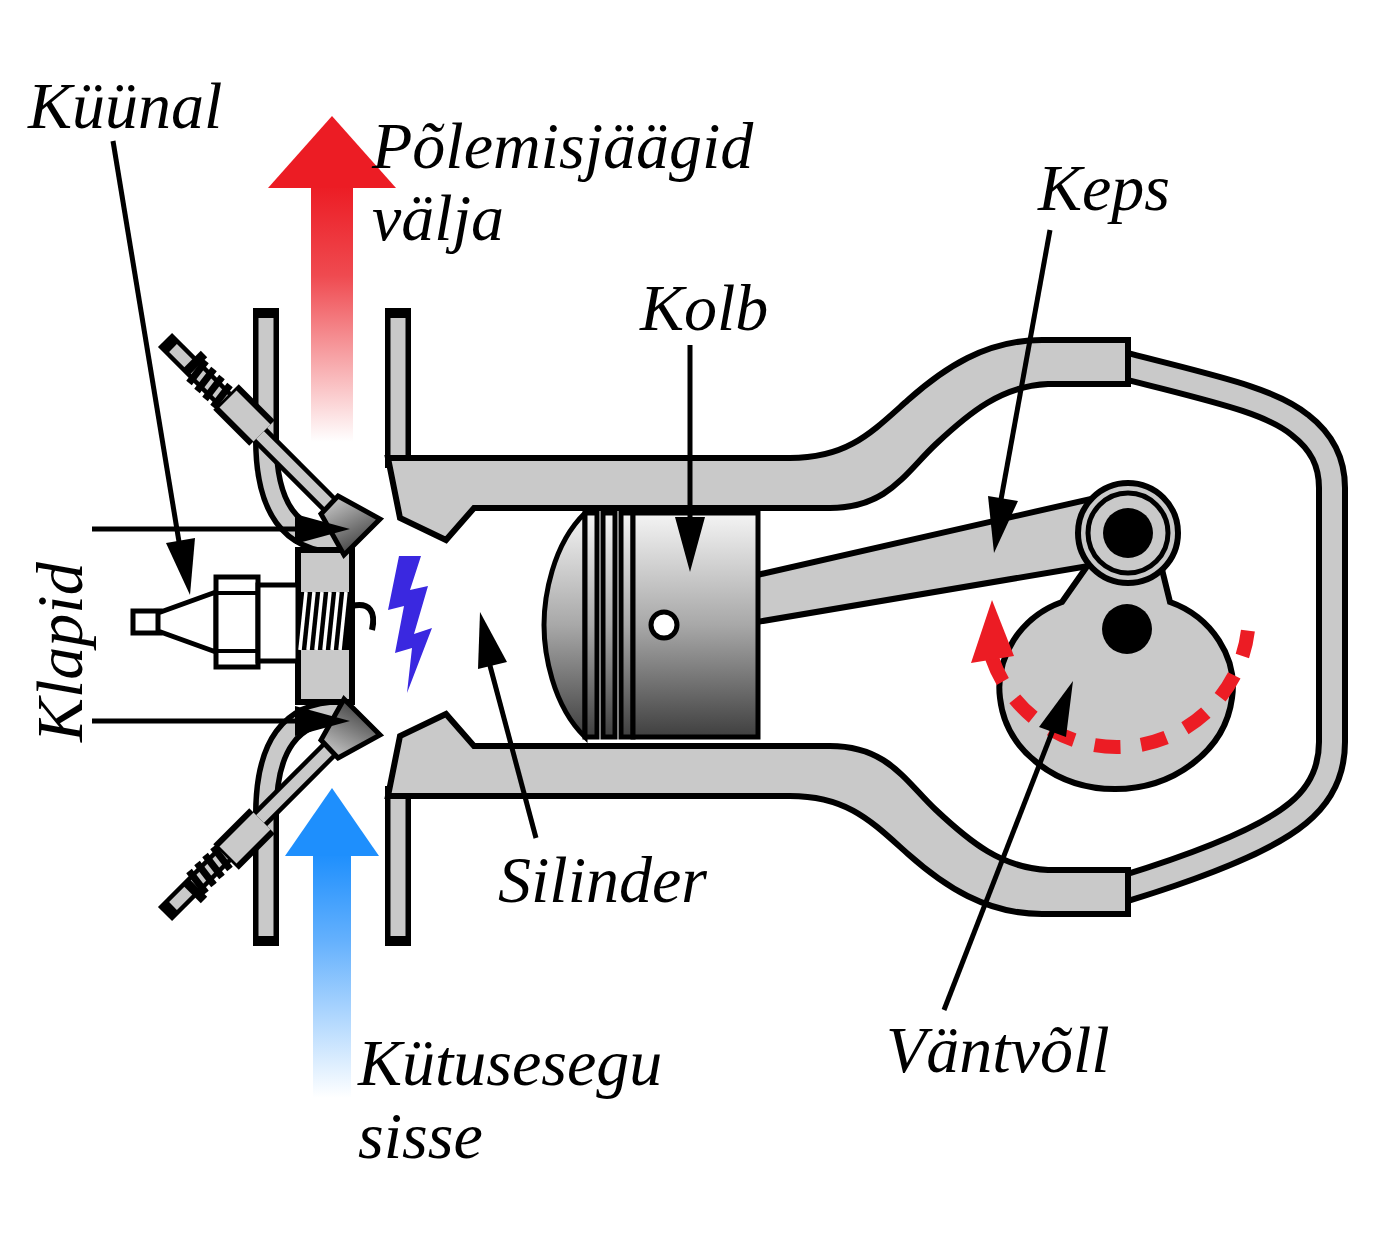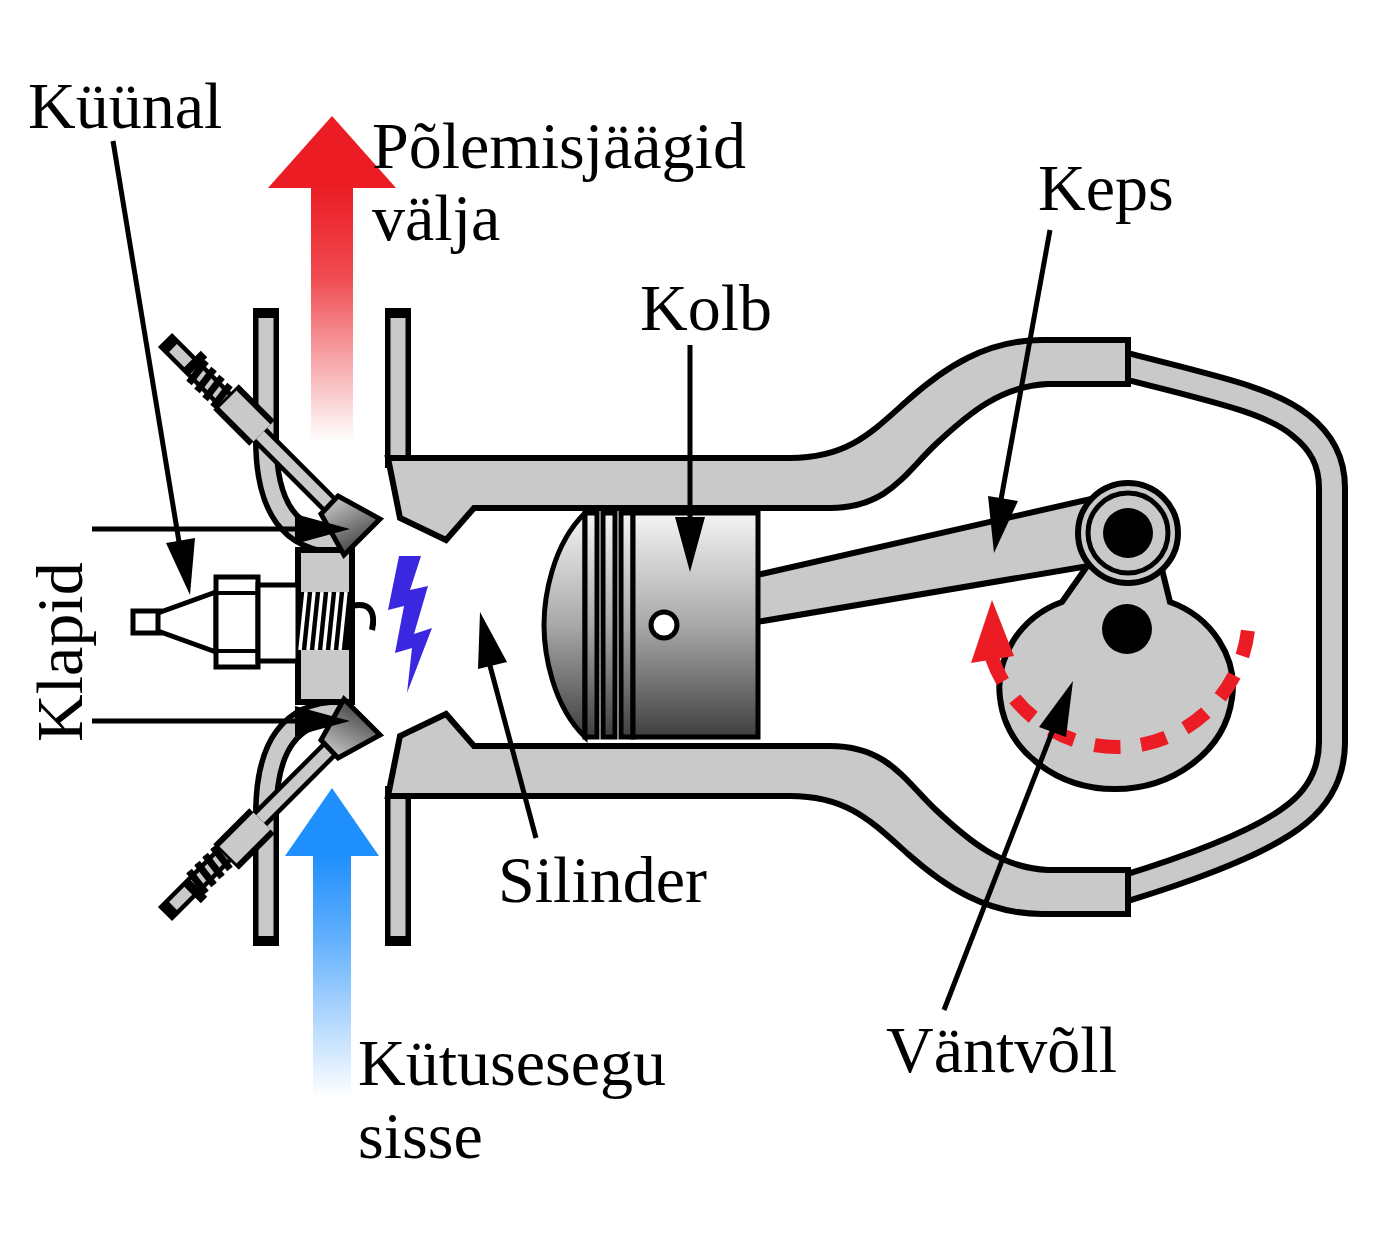--- a/index.html
+++ b/index.html
@@ -1,17 +1,17 @@
 <!DOCTYPE html>
 <html><head>
 <meta charset="utf-8">
 <style>
   html,body{margin:0;padding:0;background:#fff;}
   .stage{position:relative;width:1400px;height:1260px;background:#fff;overflow:hidden;
-         font-family:"Liberation Serif","DejaVu Serif",serif;}
+         font-family:"Liberation Serif","DejaVu Serif",serif;font-style:italic;}
   svg{display:block}
   text{font-family:"Liberation Serif","DejaVu Serif",serif;fill:#000;}
   .lbl{font-size:66px;}
 </style>
 </head>
 <body>
 
 <div class="stage">
 <svg width="1400" height="1260" viewBox="0 0 1400 1260">
   <defs>

